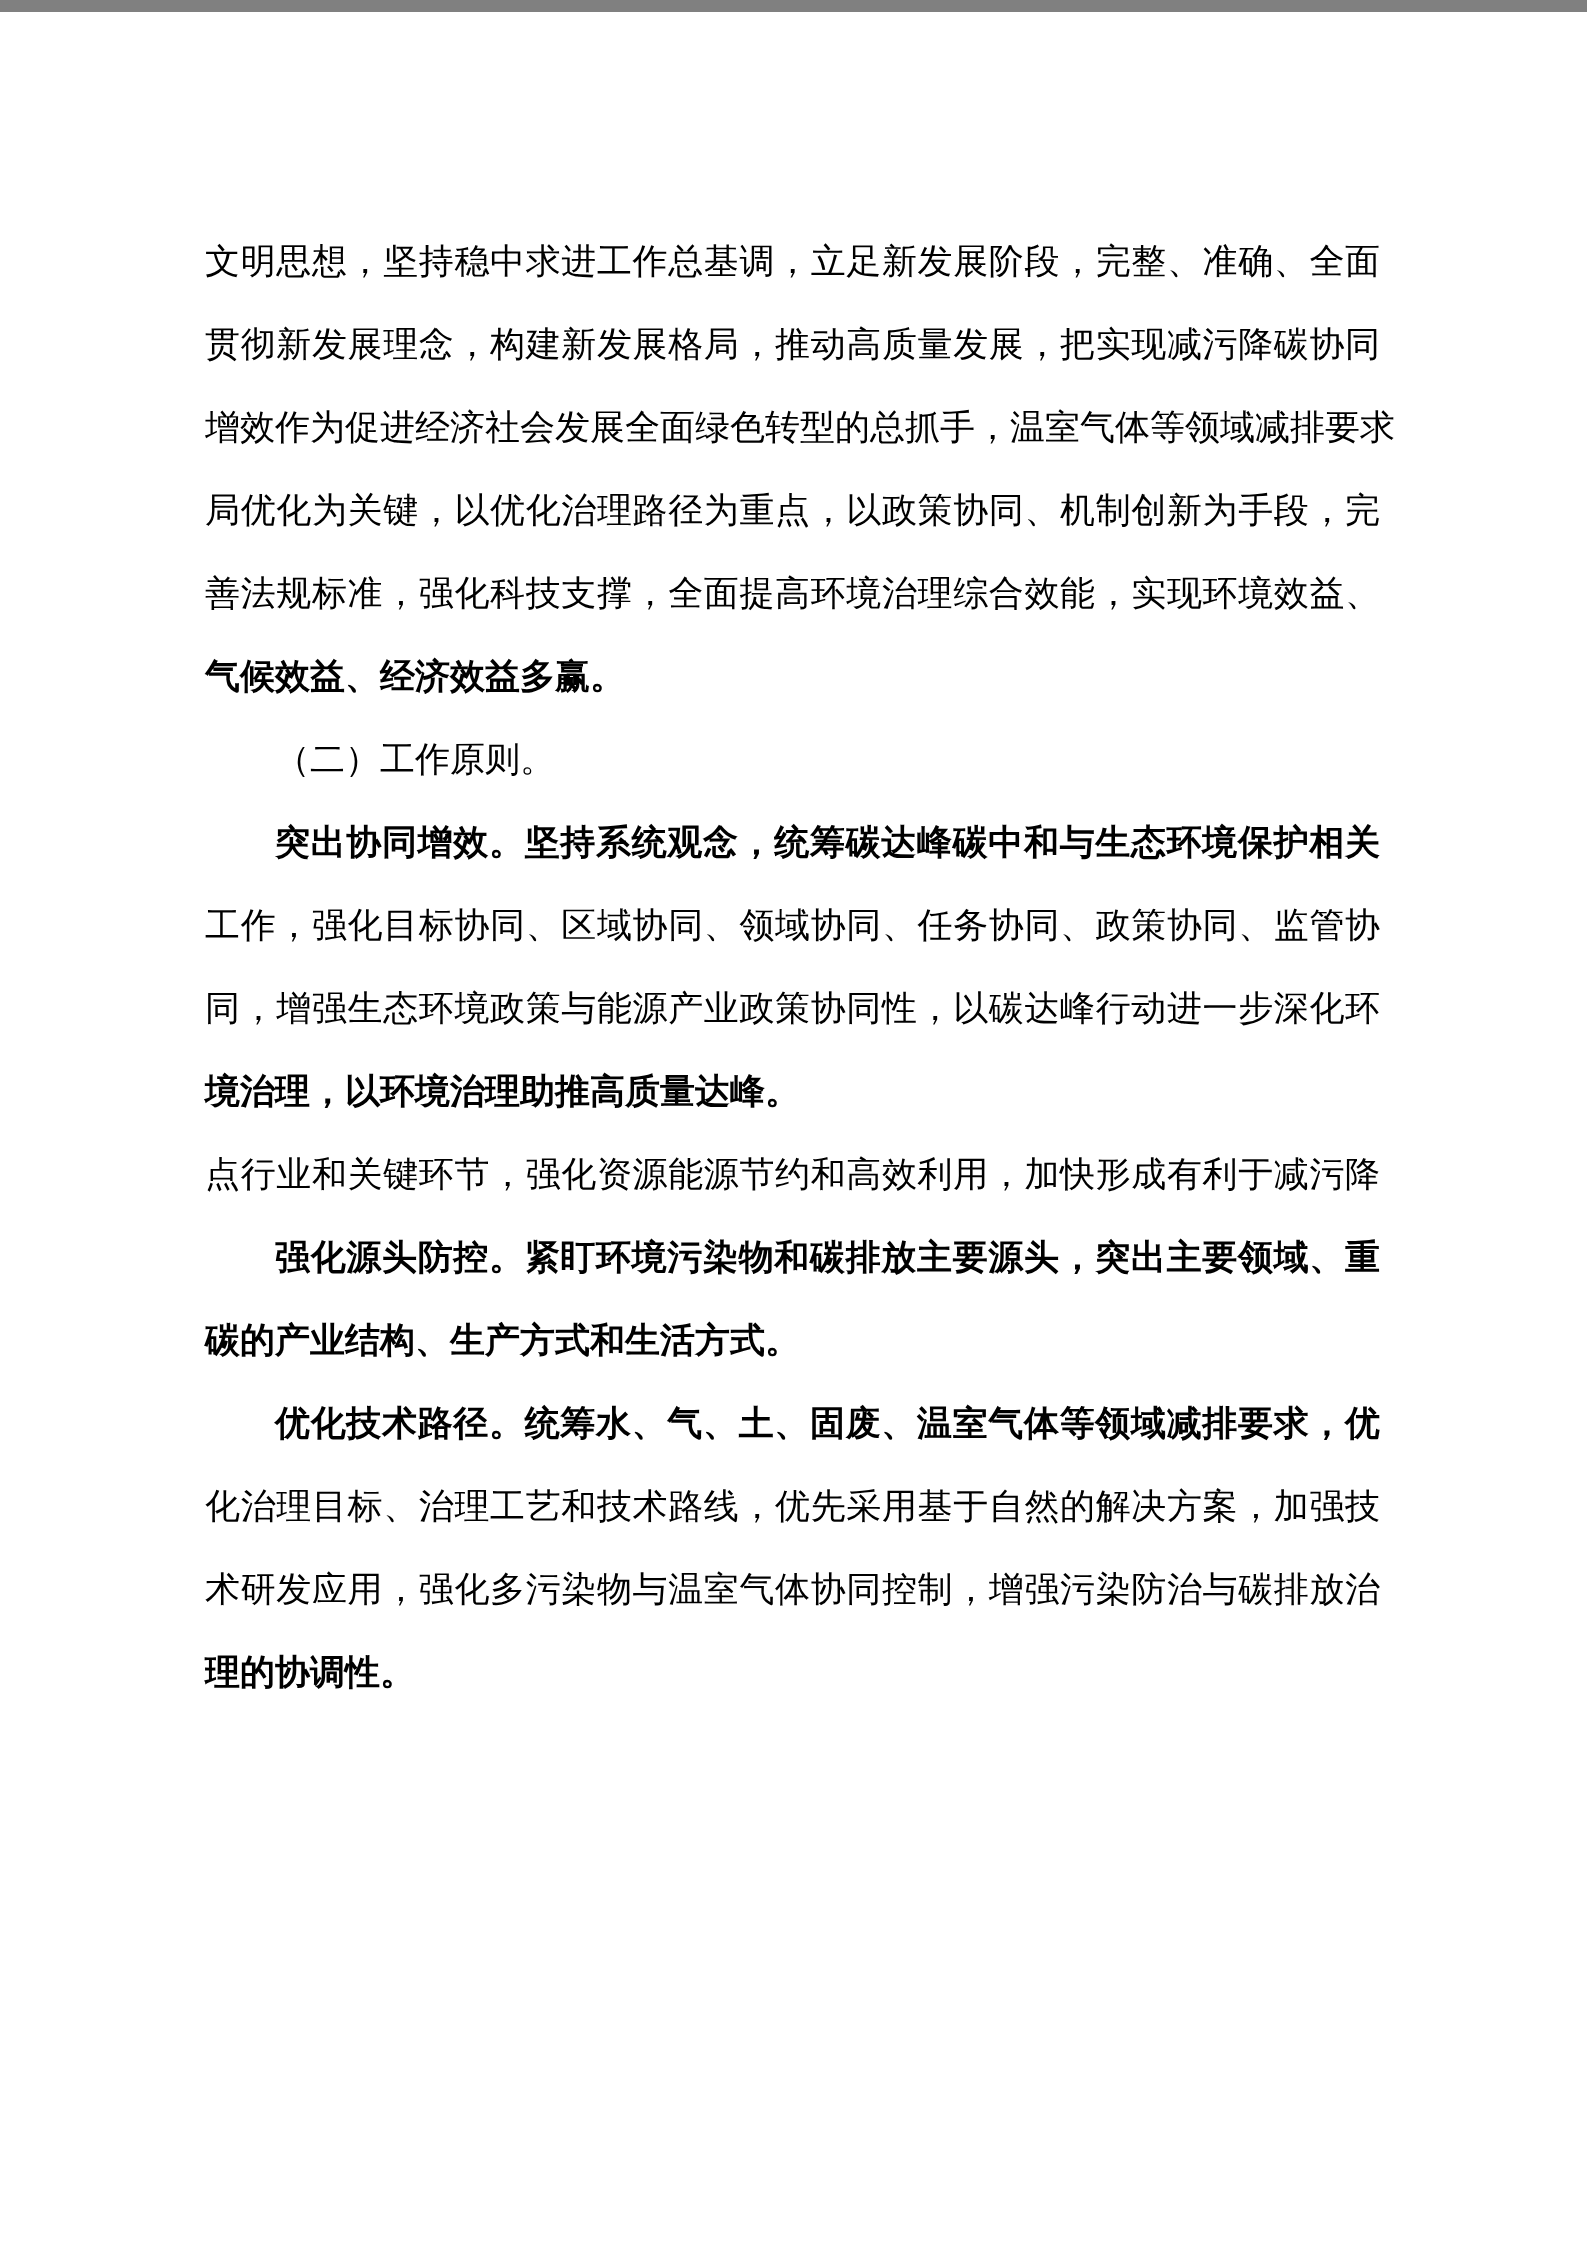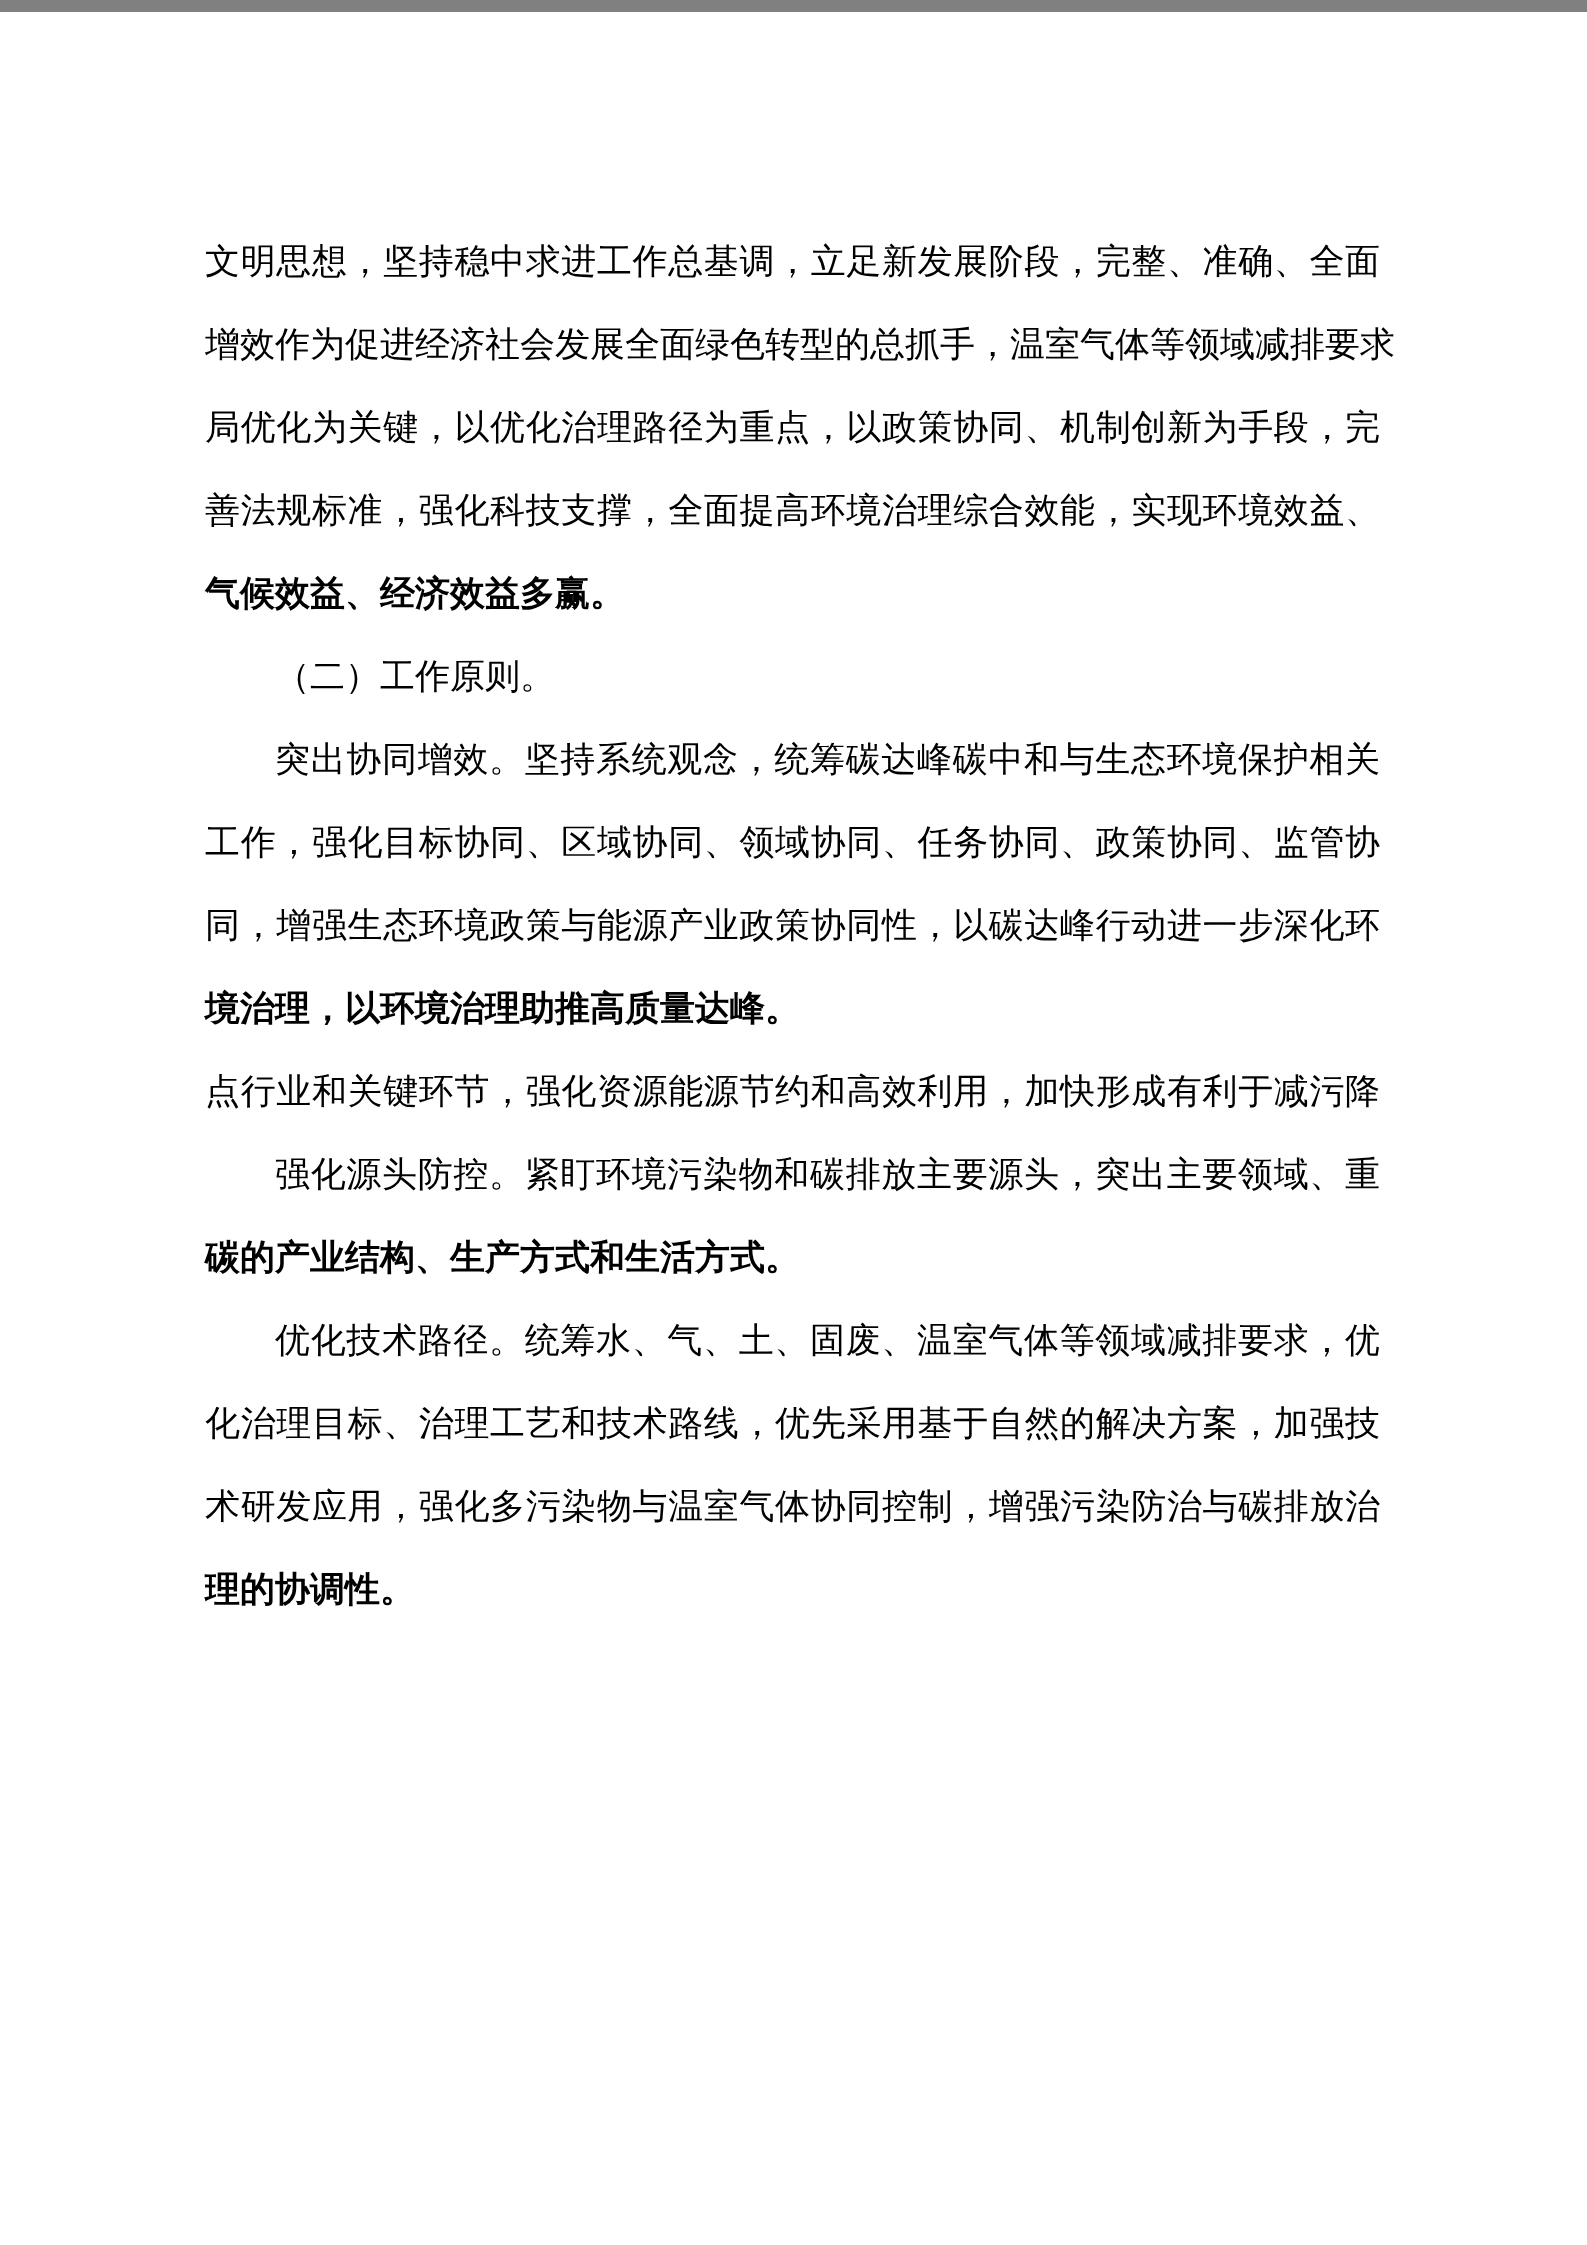--- a/index.html
+++ b/index.html
@@ -41,33 +41,35 @@
   
   .line.end {
     text-align: left;
     text-align-last: left;
     font-weight: bold;
   }
   
   .line.indent {
     padding-left: 70px;
     width: 1105px;
+    font-weight: bold;
   }
   .line.heading {
     font-weight: normal;
     text-align: left;
     text-align-last: left;
   }
 </style>
 </head>
 <body>
 
 <div class="page">
   <div class="content">
     <div class="line fill">文明思想，坚持稳中求进工作总基调，立足新发展阶段，完整、准确、全面</div>
+    <div class="line fill">贯彻新发展理念，构建新发展格局，推动高质量发展，把实现减污降碳协同</div>
     <div class="line fill">增效作为促进经济社会发展全面绿色转型的总抓手，温室气体等领域减排要求</div>
     <div class="line fill">局优化为关键，以优化治理路径为重点，以政策协同、机制创新为手段，完</div>
     <div class="line fill">善法规标准，强化科技支撑，全面提高环境治理综合效能，实现环境效益、</div>
     <div class="line end">气候效益、经济效益多赢。</div>
     <div class="line heading indent">（二）工作原则。</div>
     <div class="line fill indent">突出协同增效。坚持系统观念，统筹碳达峰碳中和与生态环境保护相关</div>
     <div class="line fill">工作，强化目标协同、区域协同、领域协同、任务协同、政策协同、监管协</div>
     <div class="line fill">同，增强生态环境政策与能源产业政策协同性，以碳达峰行动进一步深化环</div>
     <div class="line end">境治理，以环境治理助推高质量达峰。</div>
     <div class="line fill">点行业和关键环节，强化资源能源节约和高效利用，加快形成有利于减污降</div>

